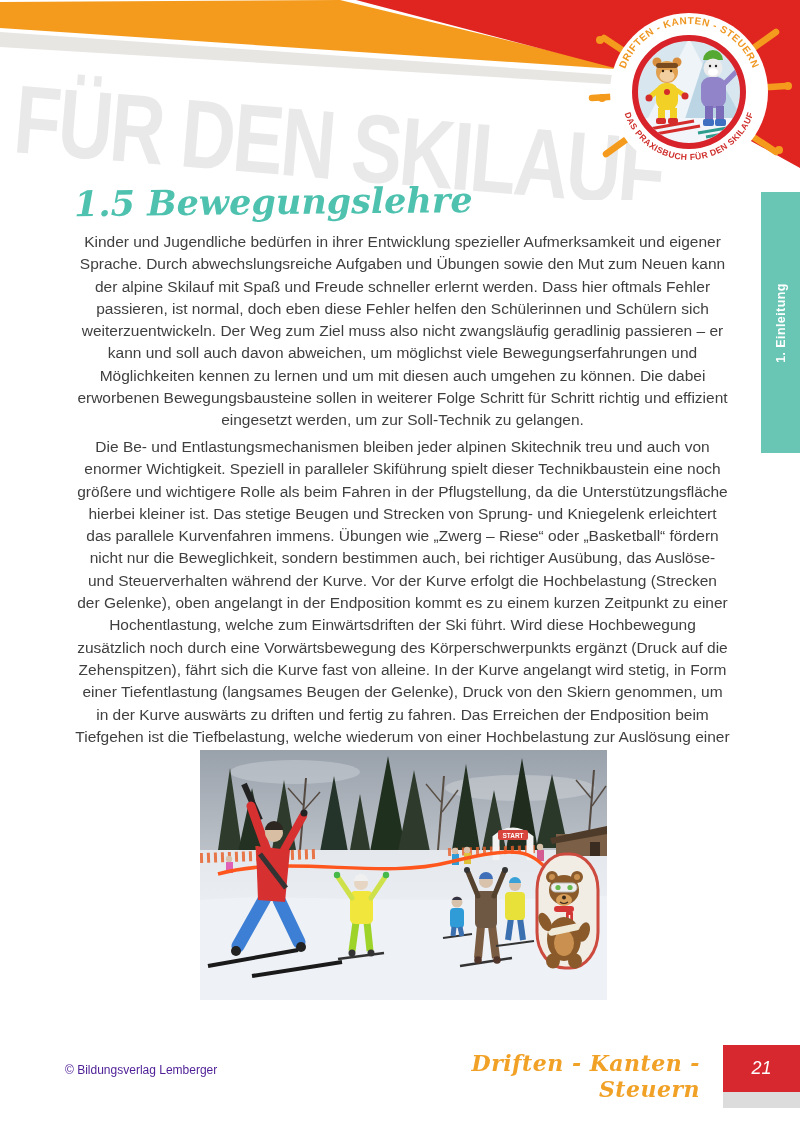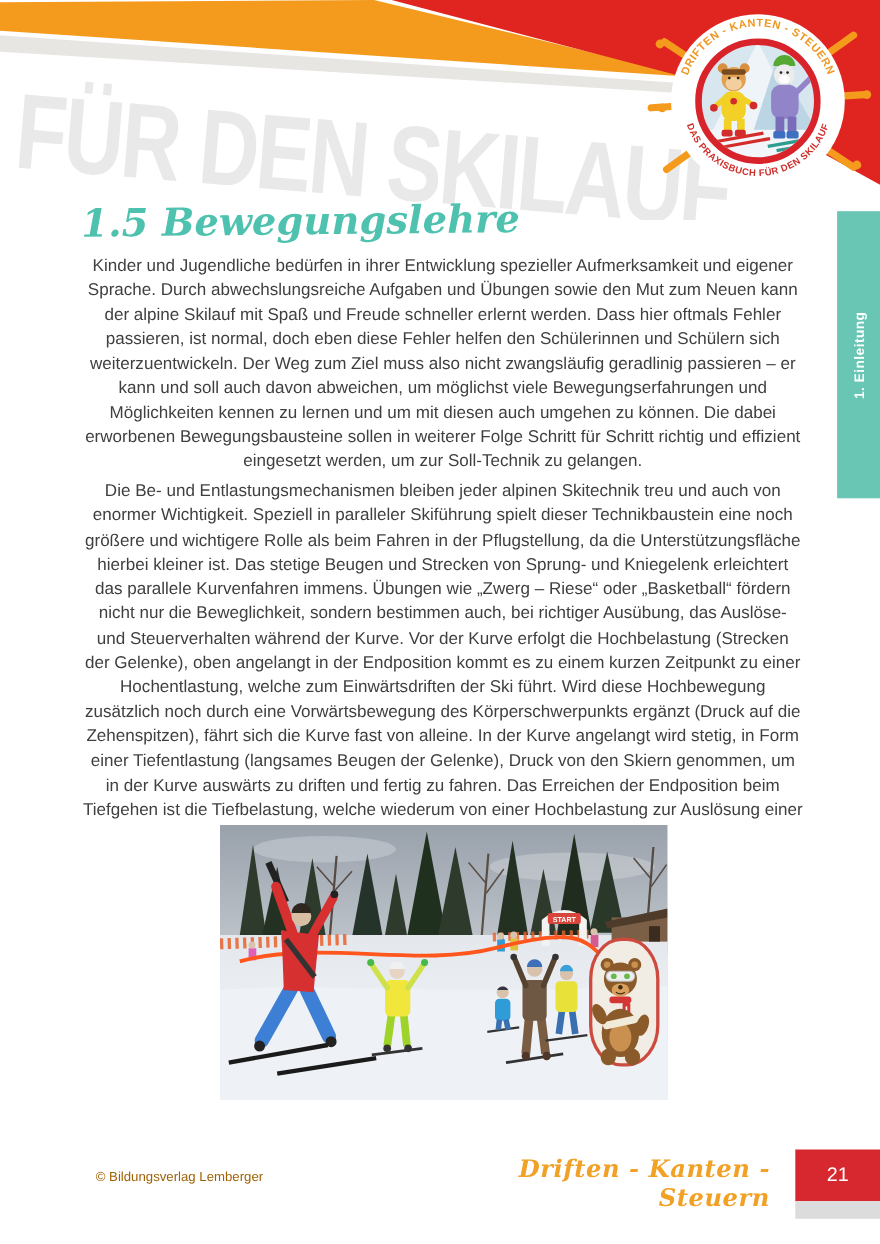--- a/index.html
+++ b/index.html
@@ -39,32 +39,32 @@
   .par-1{top:231px;}
   .par-2{top:436px;}
   
   .photo{
     position:absolute;left:200px;top:750px;width:407px;height:250px;
     background:#dfe4ea;overflow:hidden;
   }
   .photo svg{display:block;}
   
   .footer-copyright{
-    position:absolute;left:87px;top:1063px;
-    font-size:12px;color:#a16207;
+    position:absolute;left:65px;top:1063px;
+    font-size:12px;color:#4c1d95;
   }
   .footer-slogan{
     position:absolute;left:400px;top:1050px;width:300px;text-align:right;
     font-family:"DejaVu Serif",serif;font-style:italic;font-weight:bold;
     font-size:22px;color:#f0a126;letter-spacing:.5px;
   }
   .page-number-box{
     position:absolute;left:723px;top:1045px;width:77px;height:47px;
     background:#d7282f;color:#ffffff;font-size:18px;
-    display:flex;align-items:center;justify-content:center;
+    display:flex;align-items:center;justify-content:center;font-style:italic;
   }
   .page-number-strip{
     position:absolute;left:723px;top:1092px;width:77px;height:16px;
     background:#dcdcdc;
   }
 </style>
 </head>
 <body>
 
 <div class="page">

